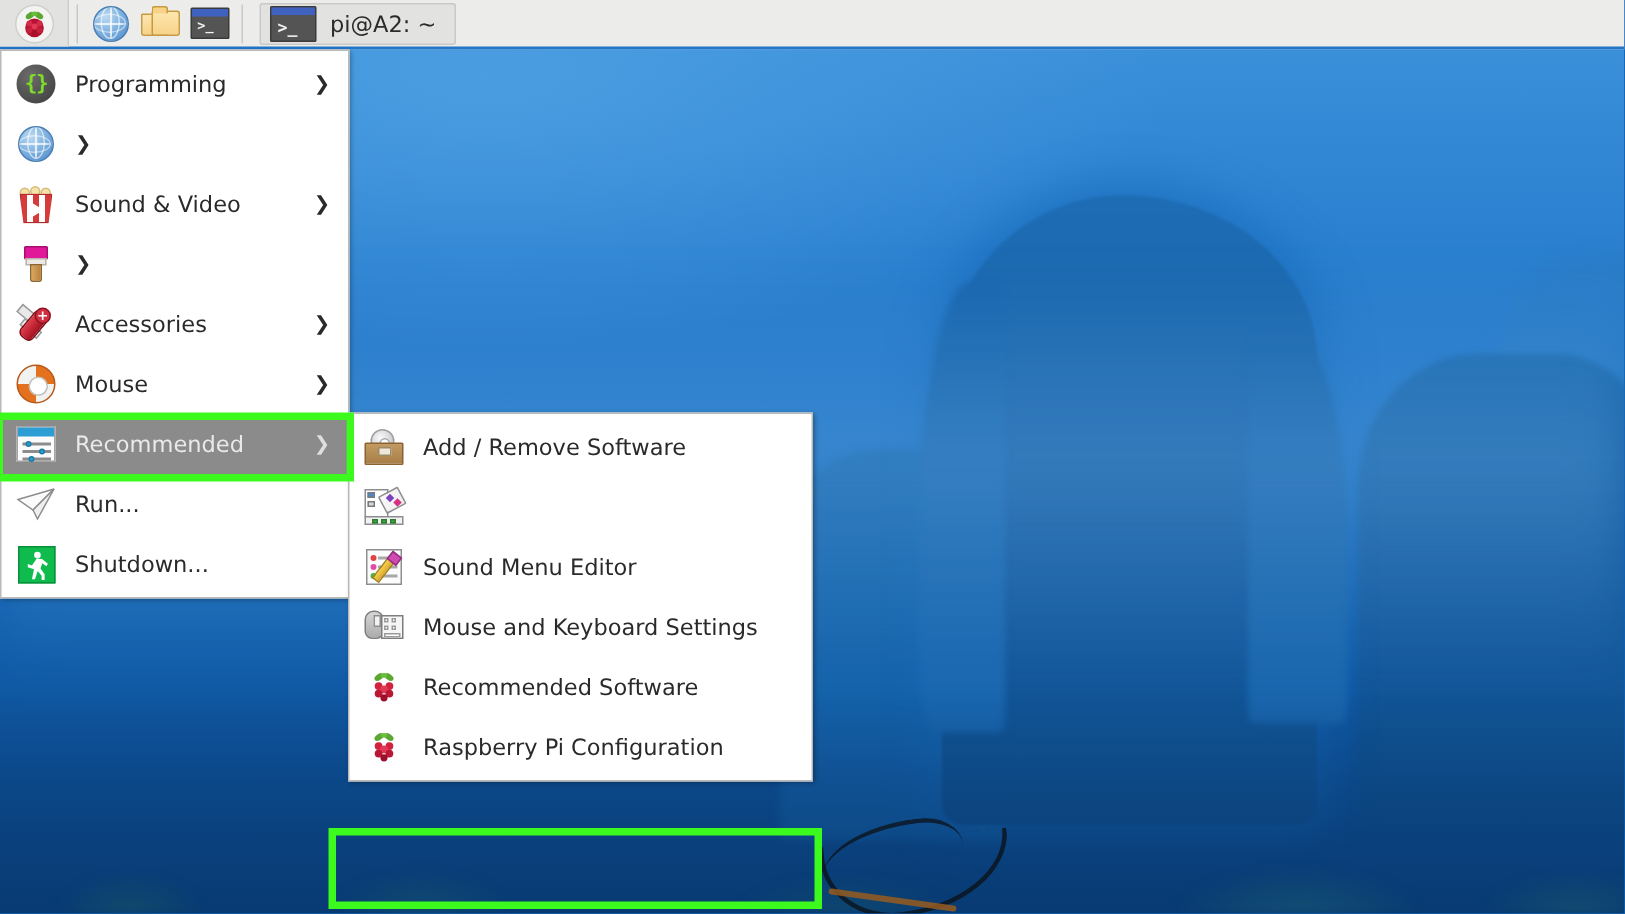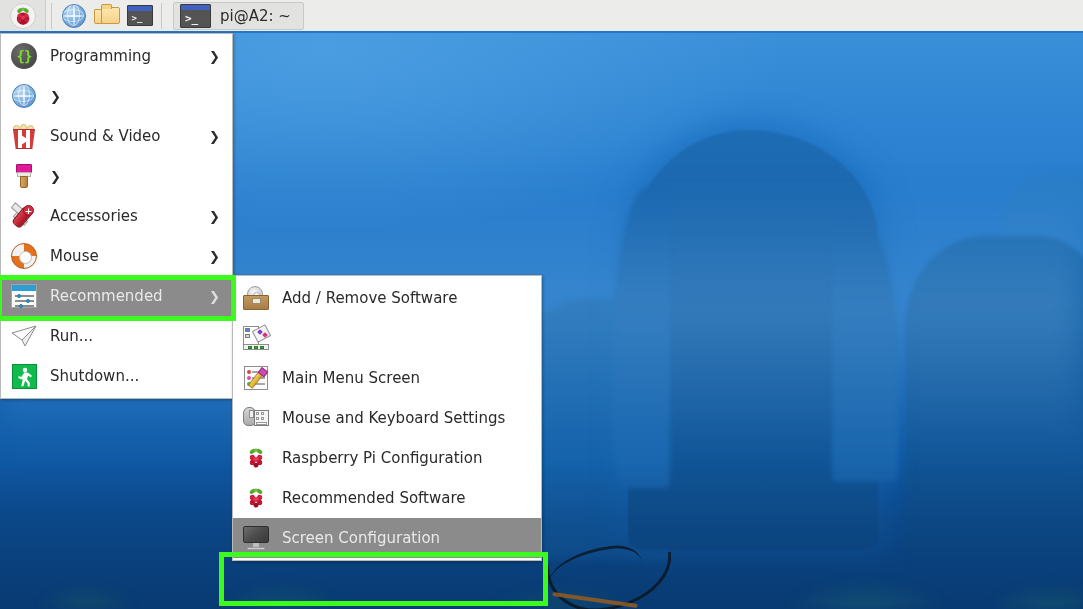--- a/index.html
+++ b/index.html
@@ -622,21 +622,21 @@
         <span class="ico ic-mme">
           <span class="li"></span>
             <span class="li"></span>
             <span class="li"></span>
           <span class="bu"></span>
             <span class="bu"></span>
             <span class="bu"></span>
           <span class="pencil"></span>
         </span>
       </span>
-      <span class="mi-label">Main Menu Screen</span>
+      <span class="mi-label">Sound Menu Editor</span>
     </div>
 
     <div class="mi">
       <span class="mi-icon">
         <span class="ico ic-mk">
           <span class="mouse"></span>
           <span class="kb">
               <i></i>
               <i></i>
               <i></i>
@@ -658,50 +658,40 @@
             <ellipse cx="13" cy="5.2" rx="2.2" ry="1.6" fill="#6dbd3c"></ellipse>
             <circle cx="9.4" cy="12.4" r="2.6" fill="#d2213f"></circle>
             <circle cx="16.6" cy="12.4" r="2.6" fill="#d2213f"></circle>
             <circle cx="13" cy="14.6" r="2.6" fill="#e03a56"></circle>
             <circle cx="9.4" cy="17.4" r="2.6" fill="#bb1734"></circle>
             <circle cx="16.6" cy="17.4" r="2.6" fill="#bb1734"></circle>
             <circle cx="13" cy="20.2" r="2.4" fill="#9e0f29"></circle>
           </svg>
         </span>
       </span>
-      <span class="mi-label">Raspberry Pi Configuration</span>
+      <span class="mi-label">Recommended Software</span>
     </div>
 
     <div class="mi">
       <span class="mi-icon">
         <span class="ico ic-rpi">
           <svg width="26" height="26" viewBox="0 0 26 26">
             <ellipse cx="9.6" cy="6.4" rx="3.3" ry="2.0" fill="#5aa832" transform="rotate(-36 9.6 6.4)"></ellipse>
             <ellipse cx="16.4" cy="6.4" rx="3.3" ry="2.0" fill="#5aa832" transform="rotate(36 16.4 6.4)"></ellipse>
             <ellipse cx="13" cy="5.2" rx="2.2" ry="1.6" fill="#6dbd3c"></ellipse>
             <circle cx="9.4" cy="12.4" r="2.6" fill="#d2213f"></circle>
             <circle cx="16.6" cy="12.4" r="2.6" fill="#d2213f"></circle>
             <circle cx="13" cy="14.6" r="2.6" fill="#e03a56"></circle>
             <circle cx="9.4" cy="17.4" r="2.6" fill="#bb1734"></circle>
             <circle cx="16.6" cy="17.4" r="2.6" fill="#bb1734"></circle>
             <circle cx="13" cy="20.2" r="2.4" fill="#9e0f29"></circle>
           </svg>
         </span>
       </span>
-      <span class="mi-label">Recommended Software</span>
-    </div>
-
-    <div class="mi selected">
-      <span class="mi-icon">
-        <span class="ico ic-screen">
-          <span class="panel"></span>
-            <span class="stand"></span>
-            <span class="base"></span>
-        </span>
-      </span>
-      <span class="mi-label">Screen Configuration</span>
-    </div>
+      <span class="mi-label">Raspberry Pi Configuration</span>
+    </div>
+
   </div>
 
   <div class="annot" id="annot-preferences"></div>
   <div class="annot" id="annot-screen-config"></div>
 
 </div>
 
 </body></html>

